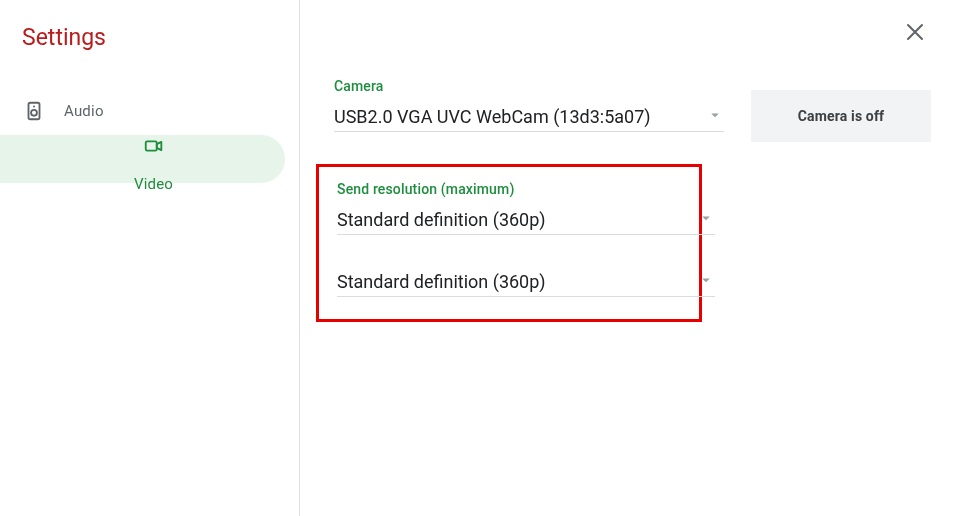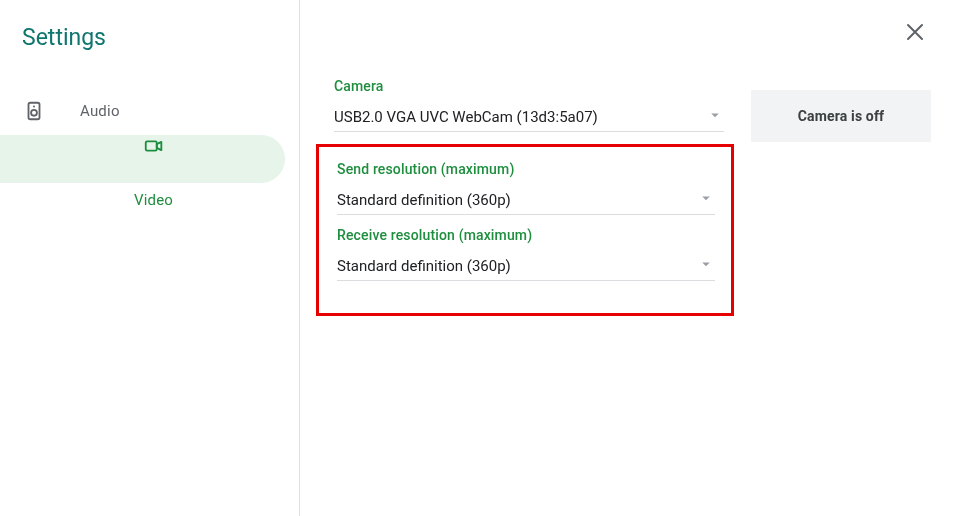--- a/index.html
+++ b/index.html
@@ -19,34 +19,34 @@
   .sidebar {
     width: 300px;
     flex: 0 0 300px;
     padding: 24px 0 0 0;
     border-right: 1px solid #e0e0e0;
     position: relative;
   }
   .settings-title {
     font-size: 23px;
     font-weight: 400;
-    color: #0f766e;
+    color: #b91c1c;
     margin: 0 0 36px 22px;
   }
   .nav-item {
     display: flex;
     align-items: center;
     height: 48px;
     padding: 0 0 0 22px;
     border-radius: 0 24px 24px 0;
     margin-right: 14px;
     cursor: pointer;
     color: #5f6368;
     font-size: 15px;
-    gap: 34px;
+    gap: 18px;
   }
   .nav-item.active {
     background: #e6f4ea;
     color: #1e8e3e;
     flex-direction: column;
   }
   .nav-item .icon {
     width: 24px; height: 24px;
     display: flex; align-items: center; justify-content: center;
   }
@@ -63,39 +63,39 @@
   .close-x {
     position: absolute;
     top: 20px; right: 28px;
     width: 24px; height: 24px;
     cursor: pointer;
     color: #5f6368;
   }
 
   .field-group {
     width: 390px;
-    margin-bottom: 12px;
+    margin-bottom: 32px;
   }
   .field-label {
     font-size: 14px;
     font-weight: 500;
     color: #1e8e3e;
     letter-spacing: 0.15px;
     margin-bottom: 8px;
   }
   .field-select {
     display: flex;
     align-items: center;
     justify-content: space-between;
     height: 30px;
     border-bottom: 1px solid #dadce0;
     cursor: pointer;
   }
   .field-select .value {
-    font-size: 15px;
+    font-size: 18px;
     color: #202124;
   }
   .field-select .chev {
     color: #9aa0a6;
   }
 
   .camera-off-box {
     position: absolute;
     top: 90px;
     right: 24px;
@@ -106,22 +106,22 @@
     align-items: center;
     justify-content: center;
     font-size: 14px;
     color: #3c4043;
     letter-spacing: 0.15px;
     font-weight: bold;
   }
 
   .red-highlight {
     border: 3px solid #e60000;
-    padding: 14px 18px 26px 18px;
-    width: 418px;
+    padding: 14px 18px 16px 18px;
+    width: 386px;
     margin-left: -18px;
     margin-top: 10px;
   }
   .red-highlight .field-group { width: 378px; }
   .red-highlight .field-group:last-child { margin-bottom: 6px; }
 </style>
 </head>
 <body>
 
 <div class="container">
@@ -184,21 +184,20 @@
           <span class="value">Standard definition (360p)</span>
           <span class="chev">
             <svg viewBox="0 0 24 24" width="18" height="18">
                 <path d="M7 10l5 5 5-5z" fill="#9aa0a6"></path>
               </svg>
           </span>
         </div>
       </div>
 
       <div class="field-group">
-        <div class="field-label">Receive resolution (maximum)</div>
         <div class="field-select">
           <span class="value">Standard definition (360p)</span>
           <span class="chev">
             <svg viewBox="0 0 24 24" width="18" height="18">
                 <path d="M7 10l5 5 5-5z" fill="#9aa0a6"></path>
               </svg>
           </span>
         </div>
       </div>
 

